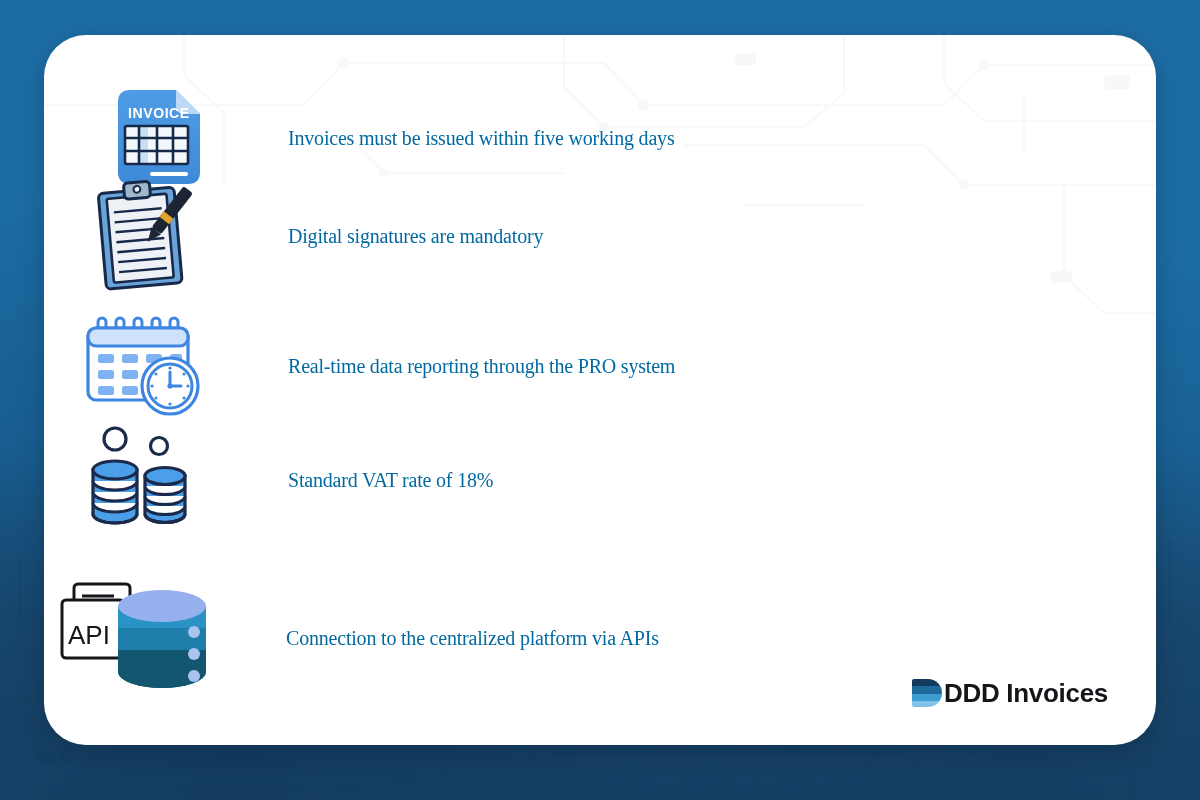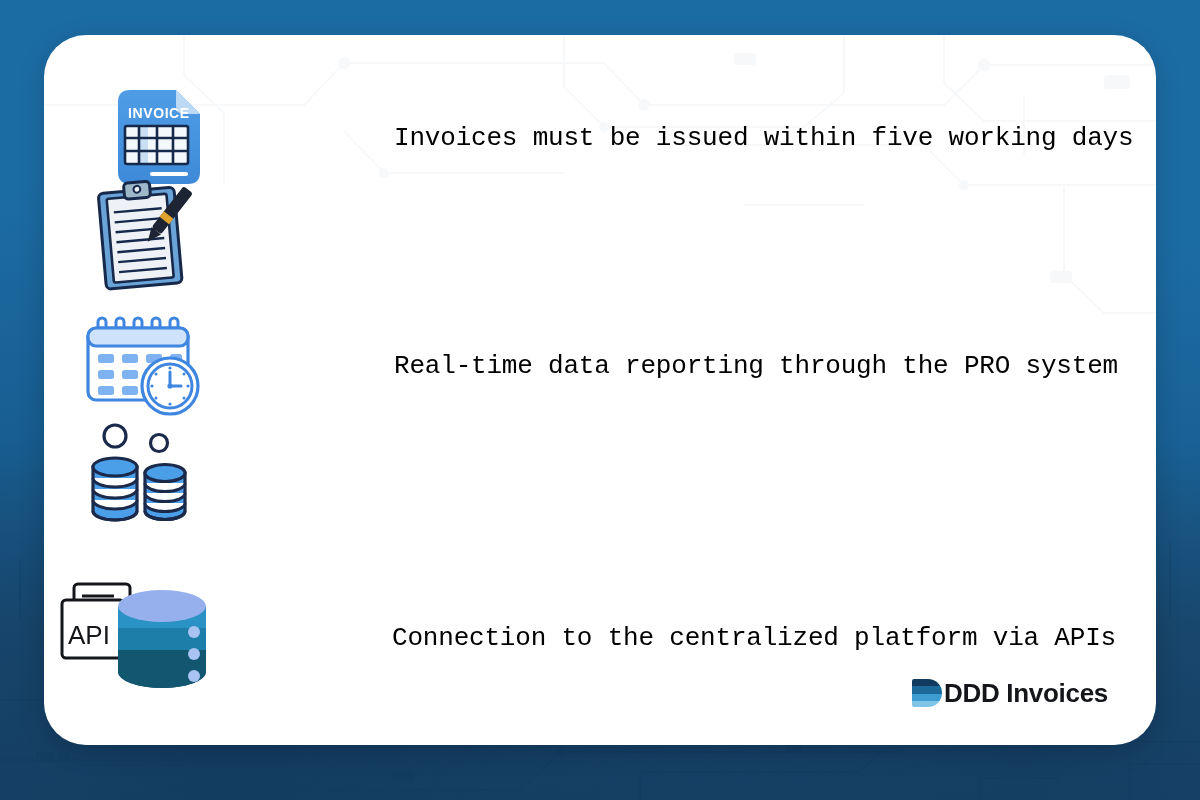--- a/index.html
+++ b/index.html
@@ -67,24 +67,24 @@
 
   .icon-cell {
     position: relative;
     flex: 0 0 auto;
     display: flex;
     align-items: center;
     justify-content: center;
   }
 
   .row-text {
-    font-family: Liberation Mono, monospace;
-    font-size: 26px;
+    font-family: Liberation Serif, serif;
+    font-size: 20px;
     line-height: 42px;
-    color: #000000;
+    color: #0369a1;
     letter-spacing: -0.2px;
     white-space: pre;
   }
   .row-text .l2 { display: block; }
 
   
   #row-0 { left: 0px;  top: 40px;  }
   #row-1 { left: 0px;  top: 136px; }
   #row-2 { left: 0px;  top: 268px; }
   #row-3 { left: 0px;  top: 382px; }
@@ -230,20 +230,23 @@
               </g>
             </g>
 
             <g transform="rotate(38 72 50)">
               <rect x="66" y="4" width="12" height="52" rx="3" fill="#1d2433"></rect>
               <path d="M66 56 H78 L72 70 Z" fill="#1d2433"></path>
               <rect x="66" y="36" width="12" height="7" fill="#e0a32e"></rect>
             </g>
           </svg>
         </div>
+        <div class="row-text">
+          <span>Digital signatures are mandatory</span>
+        </div>
       </div>
 
       <div class="row" id="row-2">
         <div class="icon-cell">
           <svg width="124" height="100" viewBox="0 0 124 100">
 
             <g stroke="#3f86e0" stroke-width="3" fill="#ffffff">
               <rect x="18" y="2" width="8" height="18" rx="4"></rect>
               <rect x="36" y="2" width="8" height="18" rx="4"></rect>
               <rect x="54" y="2" width="8" height="18" rx="4"></rect>
@@ -313,20 +316,21 @@
               <path d="M58 52 v38 a20 8.5 0 0 0 40 0 v-38 Z" fill="#4a9fe8" stroke="#1b2a4a" stroke-width="3.2"></path>
               <ellipse cx="78" cy="52" rx="20" ry="8.5" fill="#4a9fe8" stroke="#1b2a4a" stroke-width="3.2"></ellipse>
               <path d="M58 62 a20 8.5 0 0 0 40 0" fill="#ffffff" stroke="#1b2a4a" stroke-width="3"></path>
               <path d="M58 72 a20 8.5 0 0 0 40 0" fill="#ffffff" stroke="#1b2a4a" stroke-width="3"></path>
               <path d="M58 82 a20 8.5 0 0 0 40 0" fill="#ffffff" stroke="#1b2a4a" stroke-width="3"></path>
               <path d="M58 90 a20 8.5 0 0 0 40 0" fill="none" stroke="#1b2a4a" stroke-width="3.2"></path>
             </g>
           </svg>
         </div>
         <div class="row-text">
+          <span>Standard VAT rate of 18%</span>
         </div>
       </div>
 
       <div class="row" id="row-4">
         <div class="icon-cell">
           <svg width="180" height="124" viewBox="0 0 180 124">
 
             <rect x="22" y="8" width="56" height="52" rx="4" fill="#ffffff" stroke="#14161a" stroke-width="3"></rect>
             <line x1="30" y1="20" x2="62" y2="20" stroke="#14161a" stroke-width="3"></line>
 

